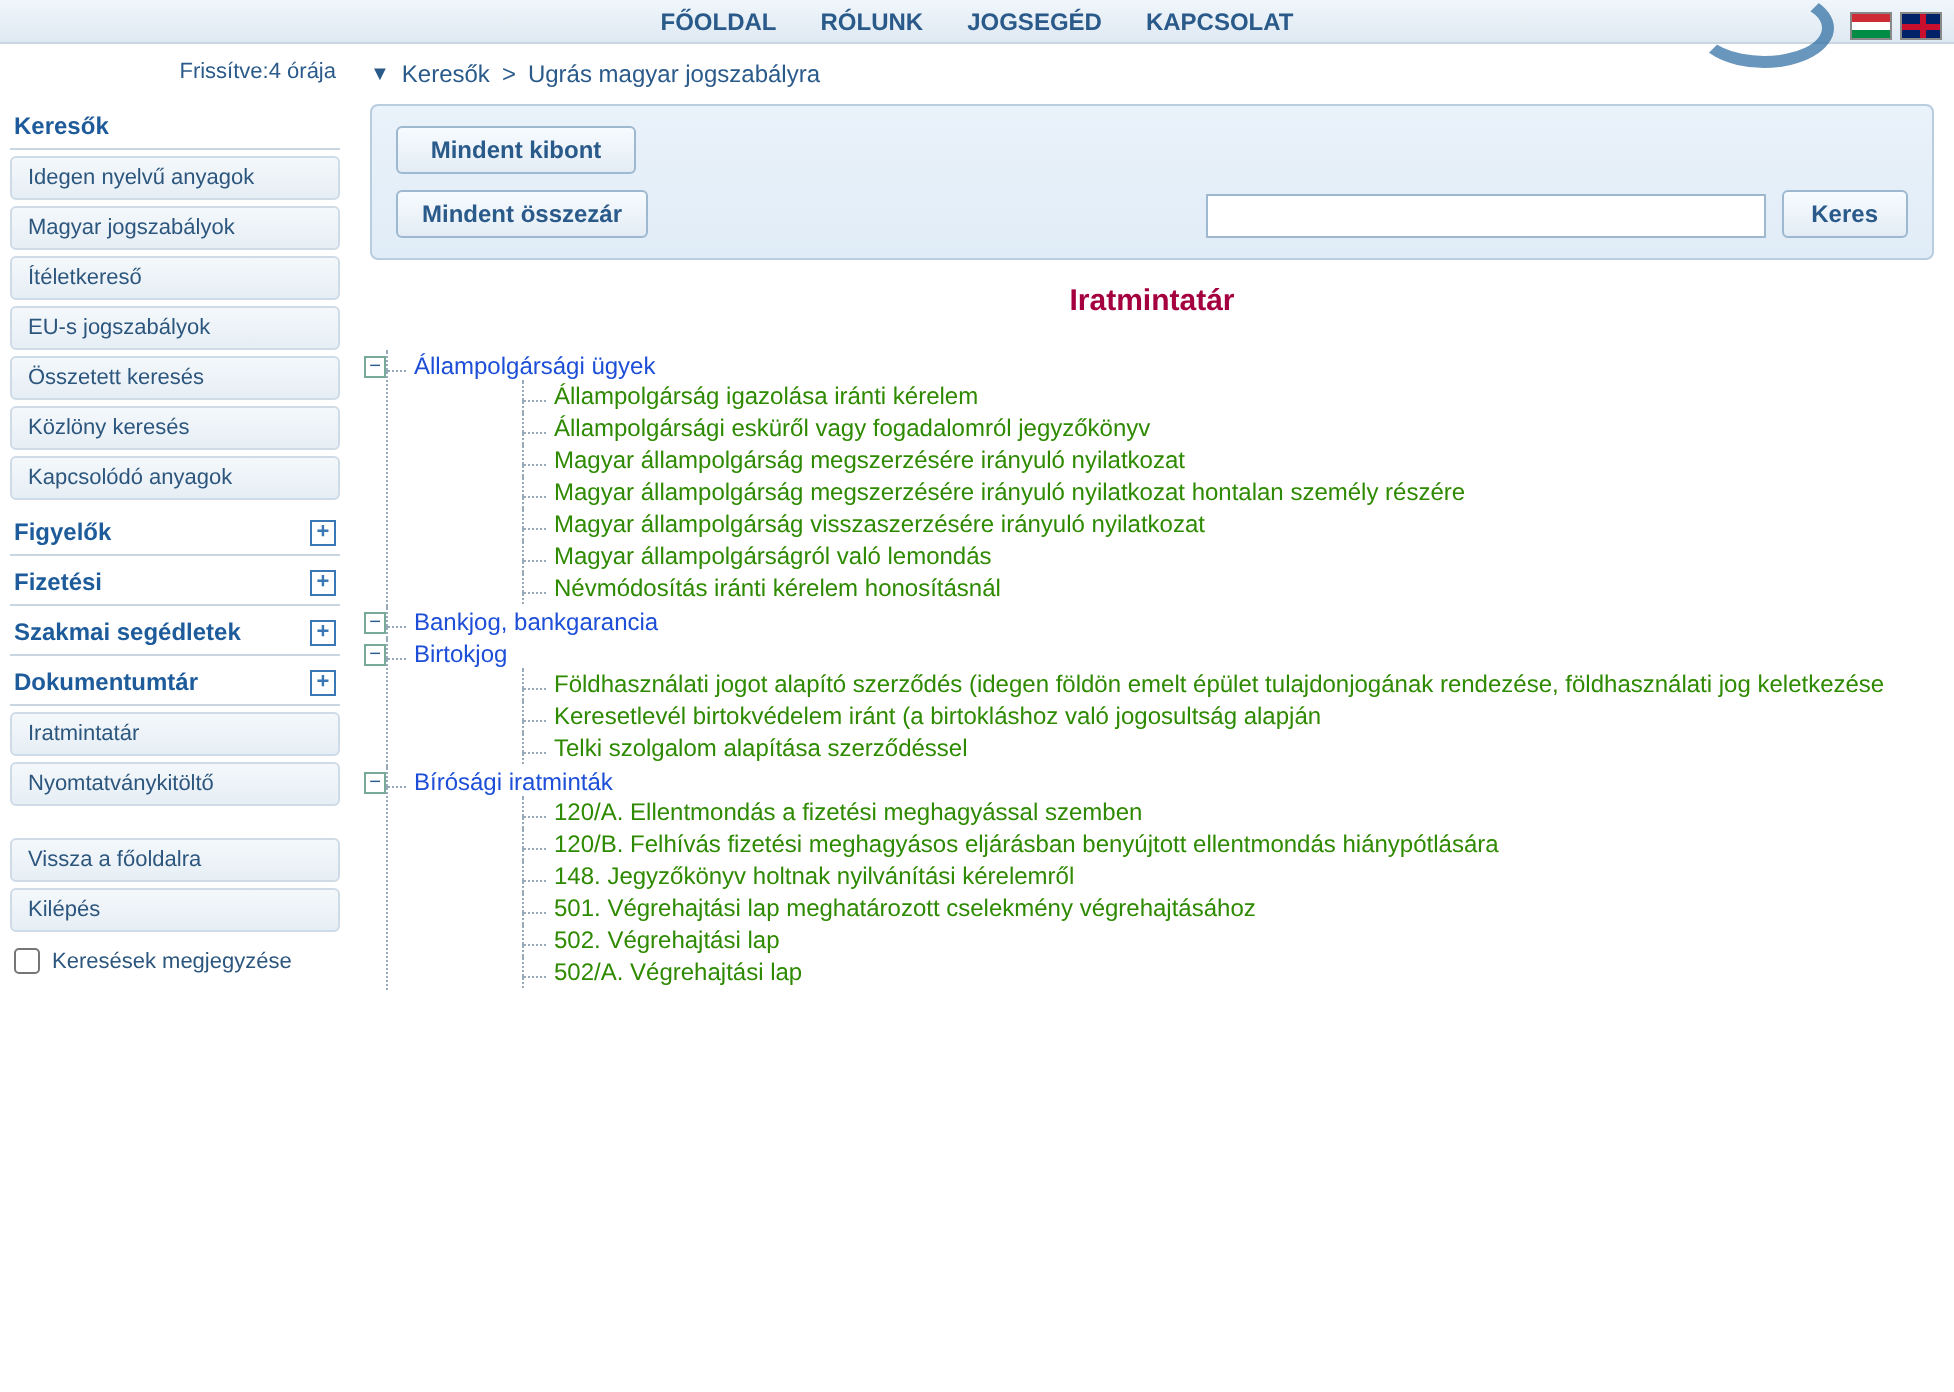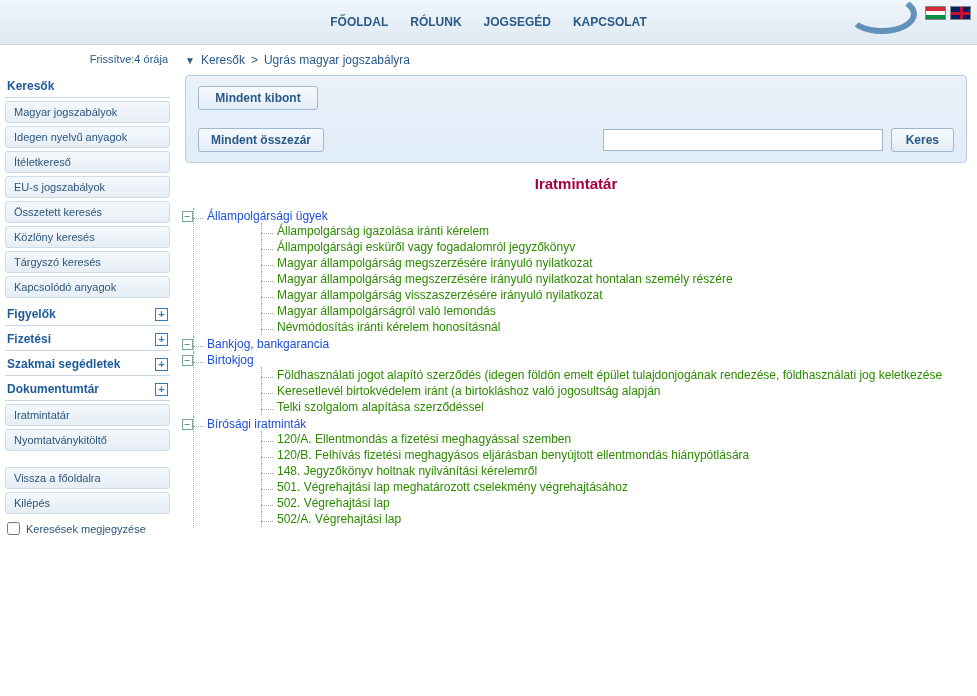--- a/index.html
+++ b/index.html
@@ -7,21 +7,21 @@
     font-family: Verdana, Arial, sans-serif;
     font-size: 12px;
     background: #fff;
     color: #333;
   }
   .wrap { width: 977px; margin: 0 auto; }
 
   
   .topbar {
     background: linear-gradient(#f0f6fb, #dfe9f2);
-    height: 45px;
+    height: 22px;
     display: flex;
     align-items: center;
     justify-content: center;
     position: relative;
     border-bottom: 1px solid #c9d6e2;
   }
   .topnav { display: flex; gap: 22px; }
   .topnav a {
     color: #2a5a8a; font-weight: bold; font-size: 12px;
     text-decoration: none;
@@ -78,21 +78,21 @@
   
   .crumb { color:#2a5a8a; font-size:12px; padding:2px 0 8px 0; display:flex; gap:6px; align-items:center; }
   .crumb a { color:#2a5a8a; text-decoration:none; }
   .tri { font-size:10px; }
 
   
   .ctrlbox {
     background: linear-gradient(#eaf2fa,#e0ecf7);
     border:1px solid #b8cde0; border-radius:4px;
     padding:10px 12px;
-    display:flex; flex-direction:column; gap:18px;
+    display:flex; flex-direction:column; gap:8px;
     margin-bottom:12px;
   }
   .ctrlrow { display:flex; align-items:center; gap:10px; }
   .ctrlrow.spread { justify-content:space-between; }
   .btn {
     background: linear-gradient(#f7fbff,#e3ecf4);
     border:1px solid #9db8cf; border-radius:3px;
     color:#2a5a8a; font-weight:bold; font-size:12px;
     padding:4px 12px; cursor:pointer;
     min-width:120px; text-align:center;
@@ -159,27 +159,26 @@
     <div class="sidebar">
 
       <div class="status-line">
         <span>Frissítve:</span>
         <span>4 órája</span>
       </div>
 
       <div class="side-section-title">
         <span>Keresők</span>
       </div>
+      <div class="side-item">Idegen nyelvű anyagok</div>
       <div class="side-item">Magyar jogszabályok</div>
-      <div class="side-item">Idegen nyelvű anyagok</div>
       <div class="side-item">Ítéletkereső</div>
       <div class="side-item">EU-s jogszabályok</div>
       <div class="side-item">Összetett keresés</div>
       <div class="side-item">Közlöny keresés</div>
-      <div class="side-item">Tárgyszó keresés</div>
       <div class="side-item">Kapcsolódó anyagok</div>
 
       <div class="side-section-title">
         <span>Figyelők</span>
         <span class="plusbox">+</span>
       </div>
       <div class="side-section-title">
         <span>Fizetési</span>
         <span class="plusbox">+</span>
       </div>
@@ -212,21 +211,21 @@
         <span>&gt;</span>
         <span>Ugrás magyar jogszabályra</span>
       </div>
 
       <div class="ctrlbox">
         <div class="ctrlrow">
           <button class="btn">Mindent kibont</button>
         </div>
         <div class="ctrlrow spread">
           <button class="btn">Mindent összezár</button>
-          <div style="display:flex; gap:8px; align-items:center;">
+          <div style="display:flex; gap:8px; align-items:flex-end;">
             <input class="search-input" type="text" placeholder="" style="">
             <button class="btn small">Keres</button>
           </div>
         </div>
       </div>
 
       <div class="page-title">Iratmintatár</div>
 
       <div class="tree">
         <ul id="tree-root">

